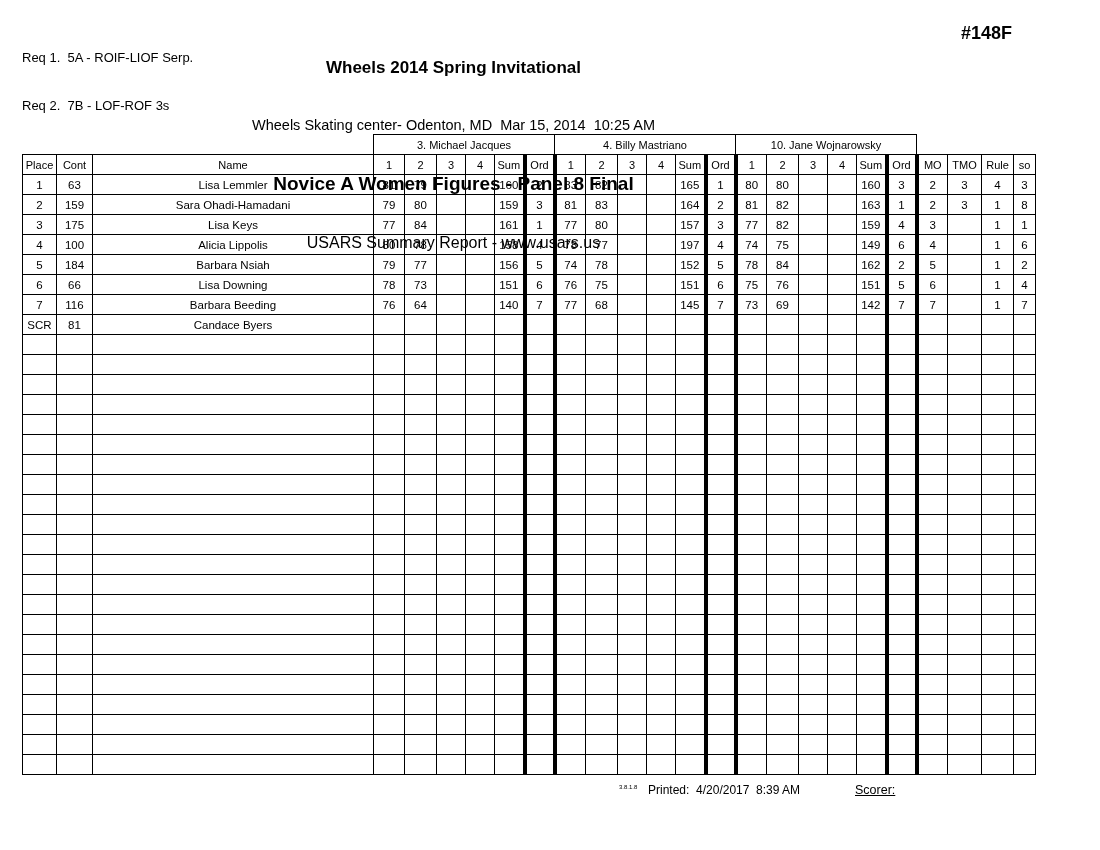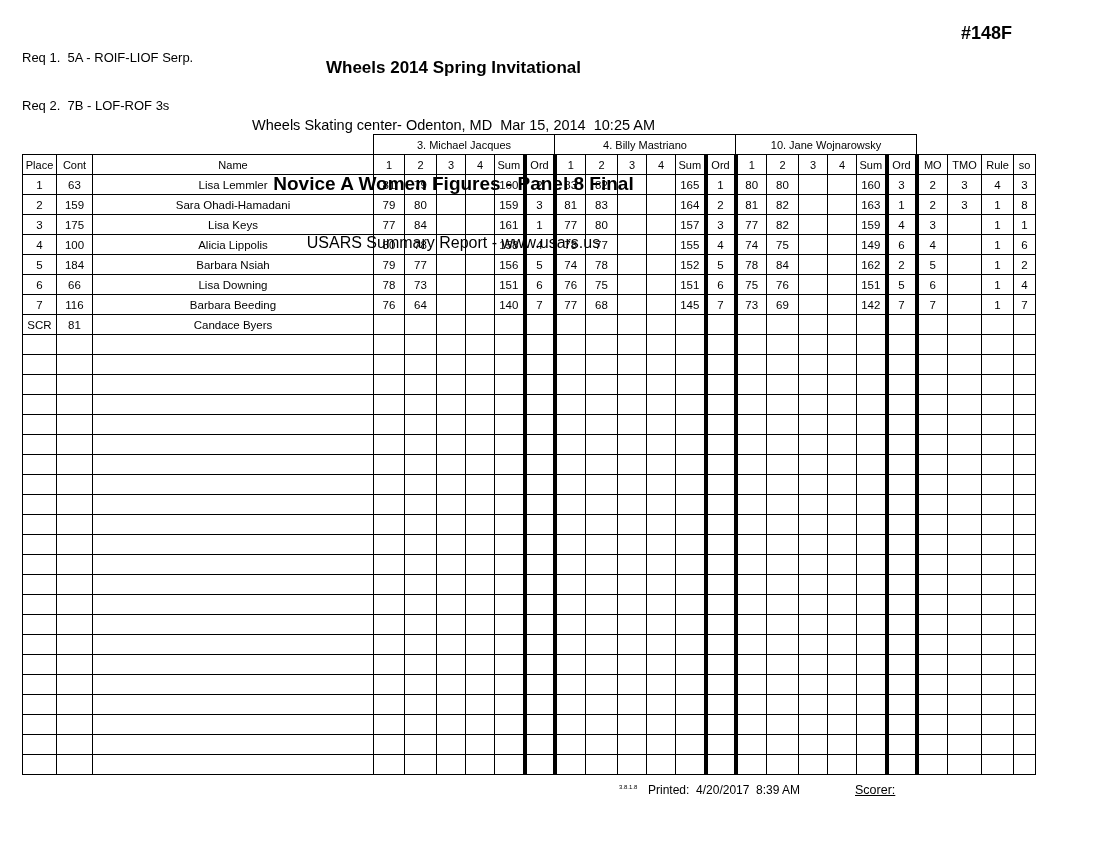--- a/index.html
+++ b/index.html
@@ -220,21 +220,21 @@
         <td class="score">80</td>
         <td class="score">78</td>
         <td class="score"></td>
         <td class="score"></td>
         <td class="sum">158</td>
         <td class="ord">4</td>
         <td class="score">78</td>
         <td class="score">77</td>
         <td class="score"></td>
         <td class="score"></td>
-        <td class="sum">155</td>
+        <td class="sum">197</td>
         <td class="ord">4</td>
         <td class="score">74</td>
         <td class="score">75</td>
         <td class="score"></td>
         <td class="score"></td>
         <td class="sum">149</td>
         <td class="ord">6</td>
         <td>4</td>
         <td></td>
         <td>1</td>

